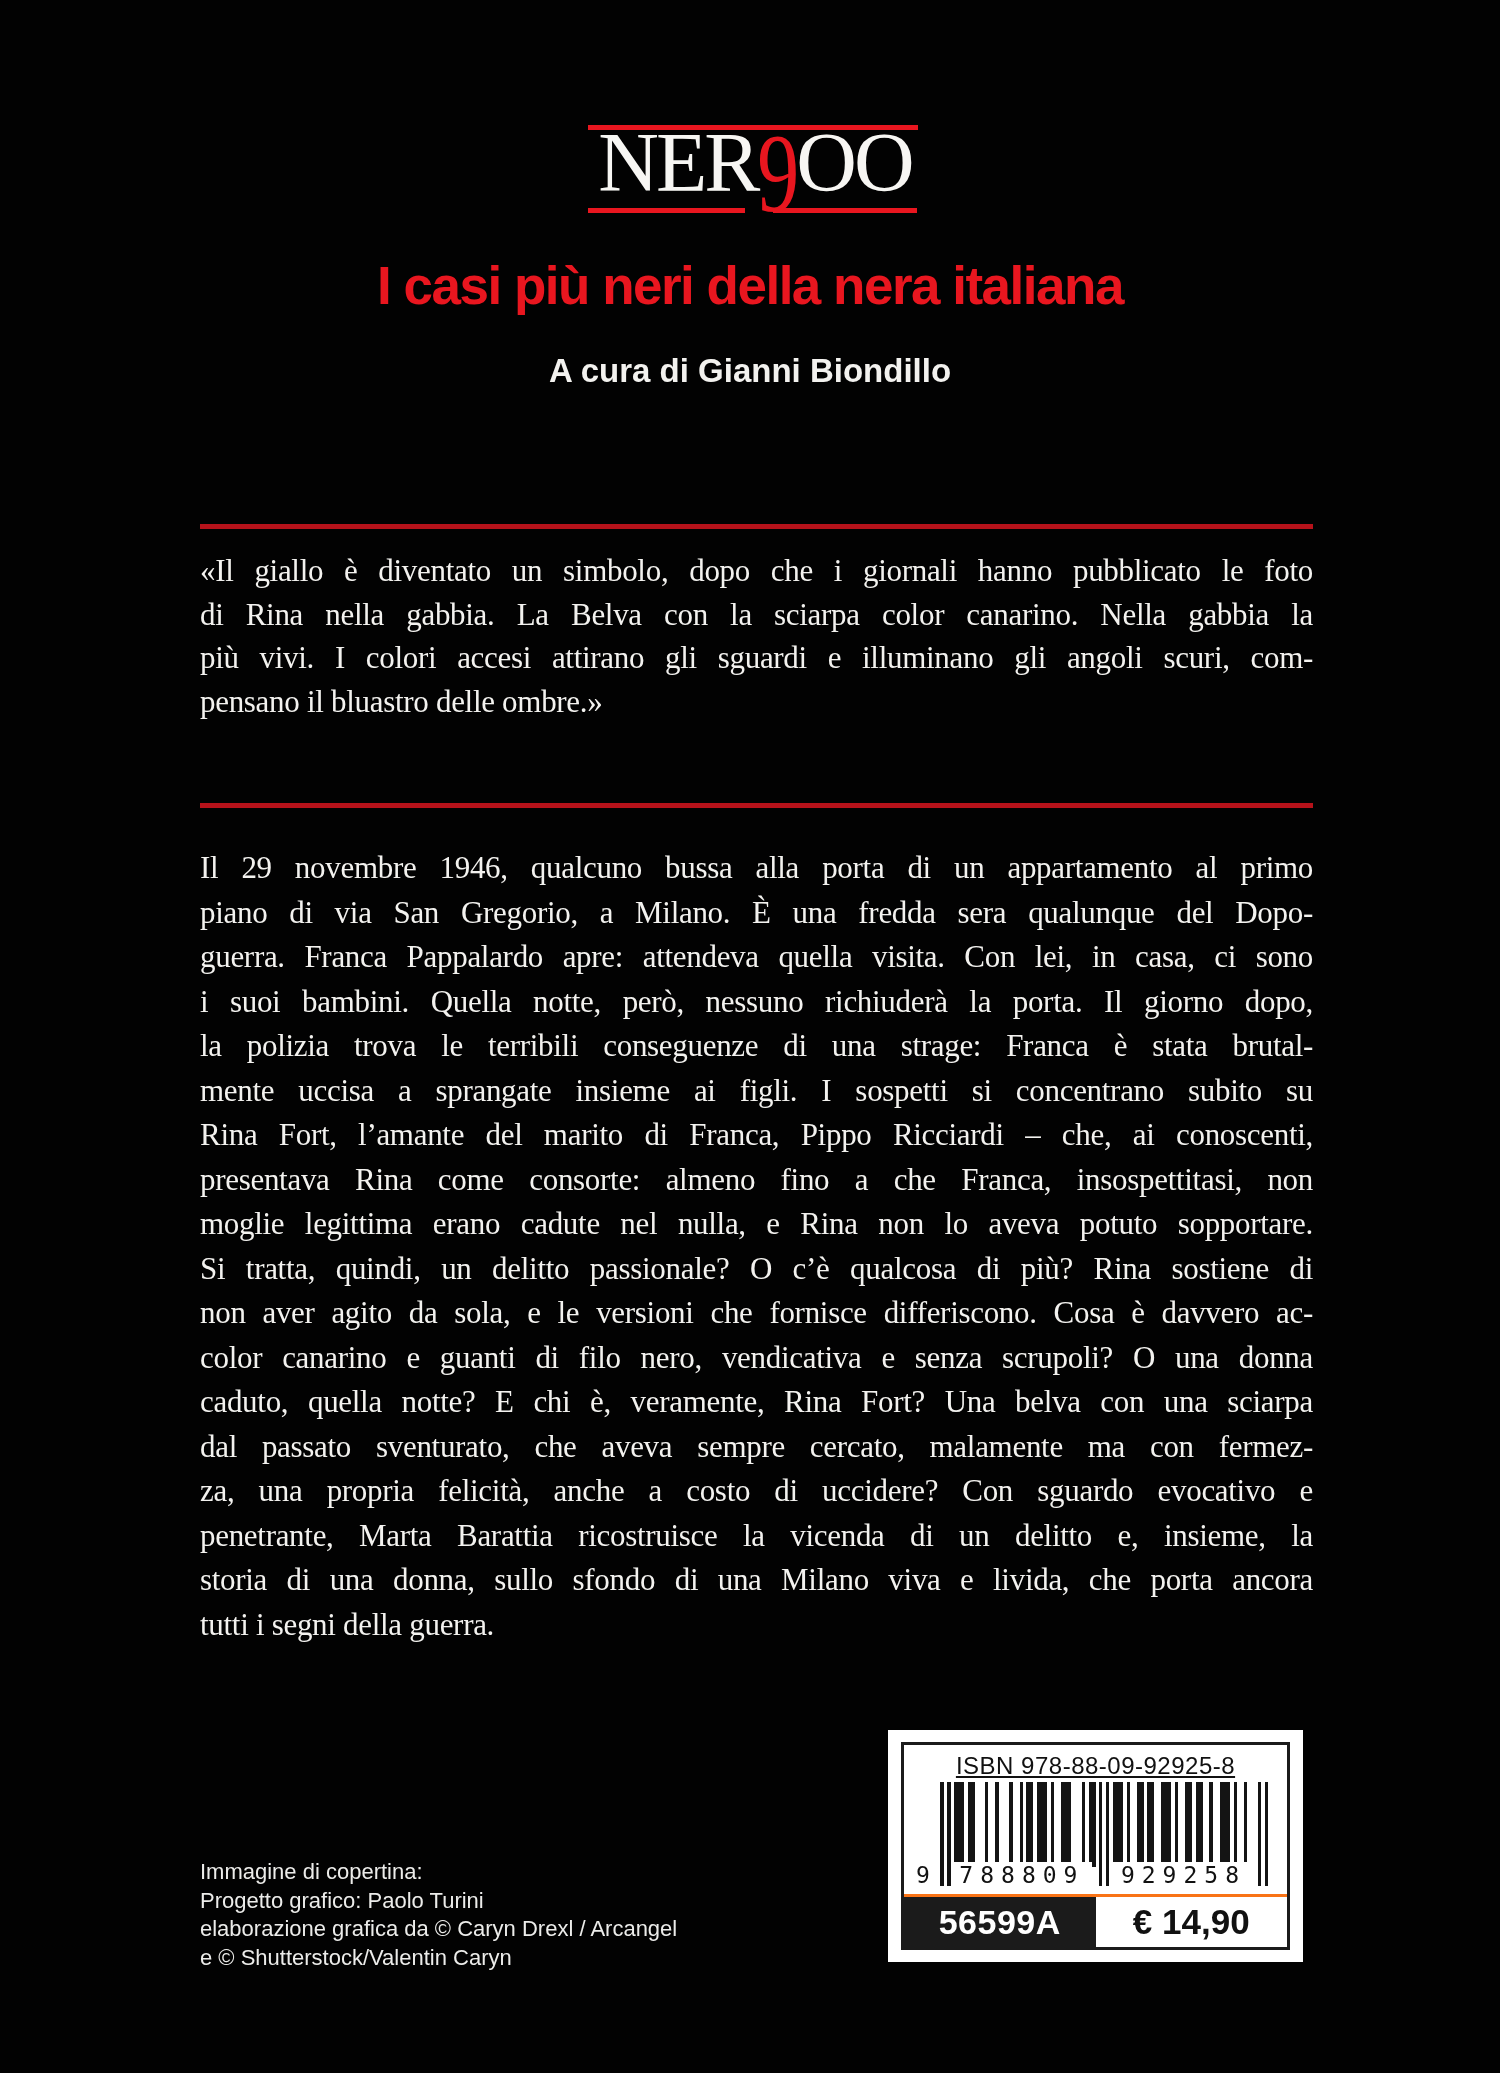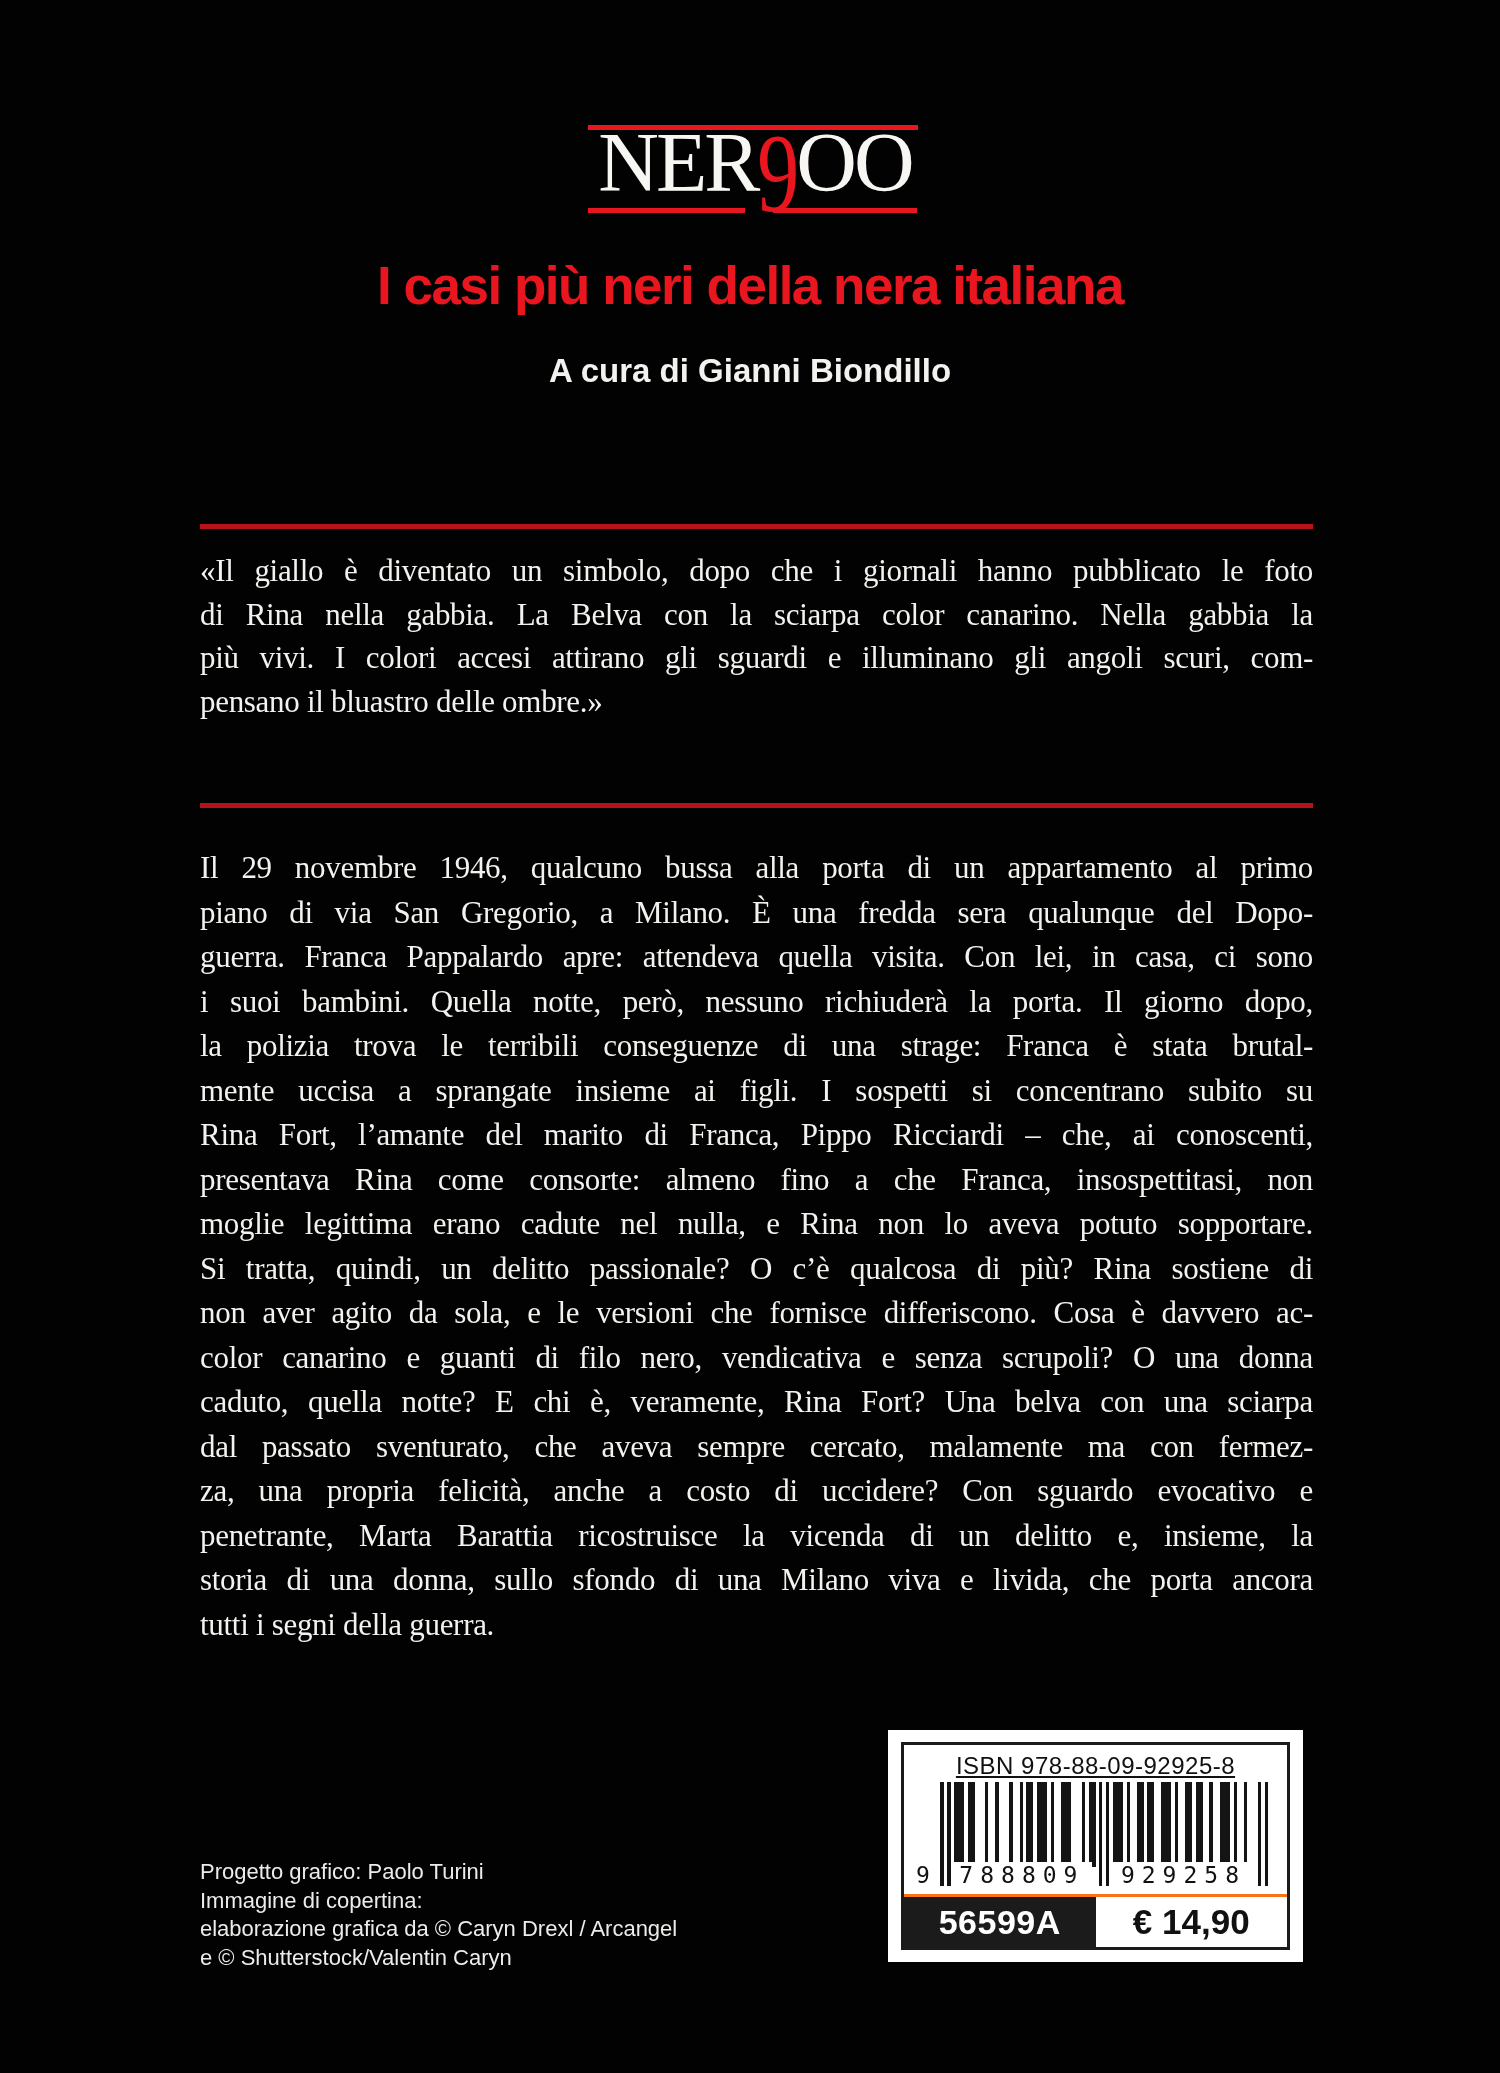--- a/index.html
+++ b/index.html
@@ -131,22 +131,22 @@
       <div class="jline">caduto, quella notte? E chi è, veramente, Rina Fort? Una belva con una sciarpa</div>
       <div class="jline">dal passato sventurato, che aveva sempre cercato, malamente ma con fermez-</div>
       <div class="jline">za, una propria felicità, anche a costo di uccidere? Con sguardo evocativo e</div>
       <div class="jline">penetrante, Marta Barattia ricostruisce la vicenda di un delitto e, insieme, la</div>
       <div class="jline">storia di una donna, sullo sfondo di una Milano viva e livida, che porta ancora</div>
       <div class="jline">tutti i segni della guerra.</div>
     </div>
 
   <div id="credits">
 
-  <div>Progetto grafico: Paolo Turini</div>
-      <div>Immagine di copertina:</div>
+  <div>Immagine di copertina:</div>
+      <div>Progetto grafico: Paolo Turini</div>
       <div>elaborazione grafica da © Caryn Drexl / Arcangel</div>
       <div>e © Shutterstock/Valentin Caryn</div>
     </div>
 
   <div id="barcode-panel">
     <div id="barcode-inner">
       <div id="isbn-label">ISBN 978-88-09-92925-8</div>
       <div id="bars-wrap">
         <svg id="barcode-svg" viewBox="0 0 104 40" preserveAspectRatio="none" shape-rendering="crispEdges">
             <rect x="7" y="0" width="1" height="40"></rect>

